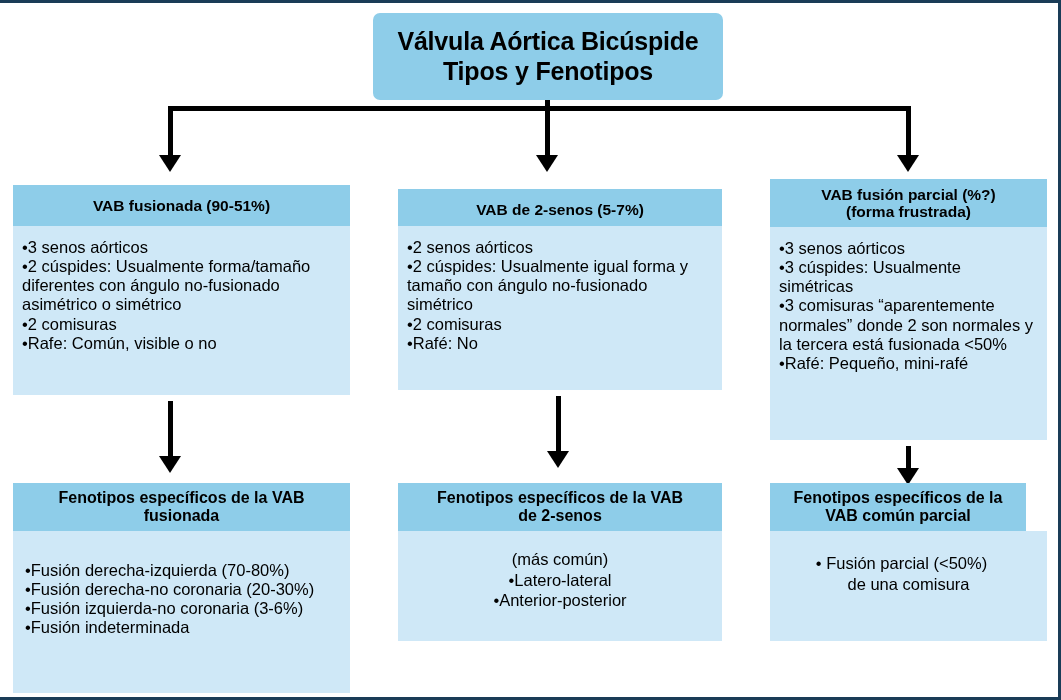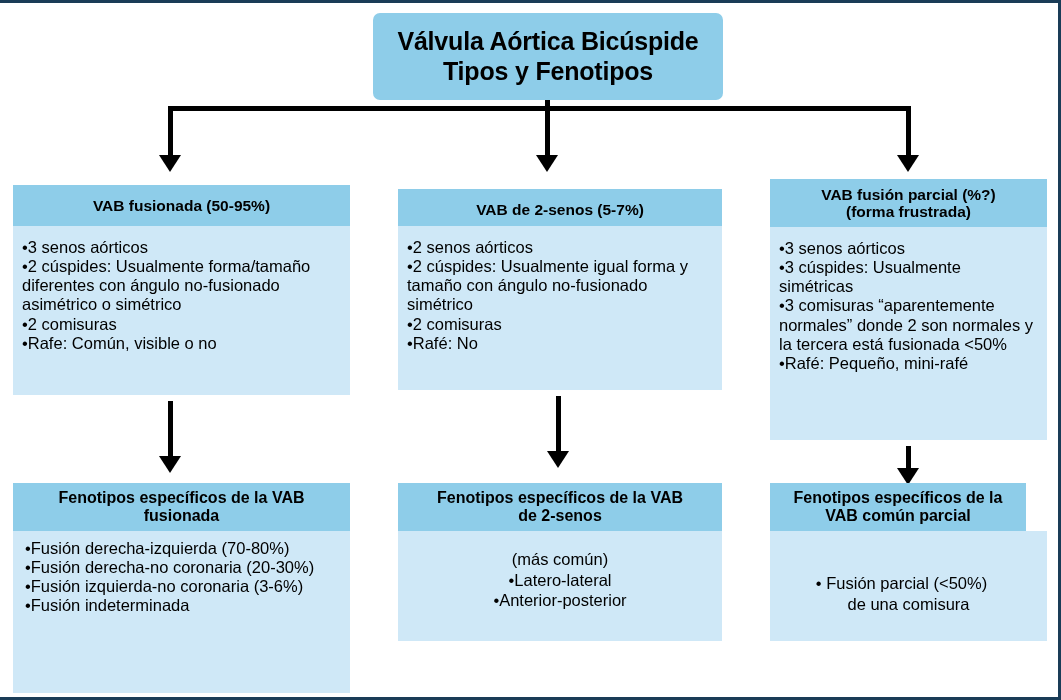--- a/index.html
+++ b/index.html
@@ -55,28 +55,28 @@
 
   
   #c1-hdr{left:13px;top:182px;width:337px;height:41px;}
   #c1-body{left:13px;top:223px;width:337px;height:169px;}
   #c2-hdr{left:398px;top:186px;width:324px;height:41px;}
   #c2-body{left:398px;top:223px;width:324px;height:164px;}
   #c3-hdr{left:770px;top:176px;width:277px;height:48px;}
   #c3-body{left:770px;top:224px;width:277px;height:213px;}
 
   #b1-hdr{left:13px;top:480px;width:337px;height:48px;}
-  #b1-body{left:13px;top:528px;width:337px;height:162px;padding:8px 8px 8px 12px;}
+  #b1-body{left:13px;top:528px;width:337px;height:162px;padding:30px 8px 8px 12px;}
   #b2-hdr{left:398px;top:480px;width:324px;height:48px;}
   #b2-body{left:398px;top:528px;width:324px;height:110px;padding:18px 8px 8px 8px;text-align:center;}
   #b3-hdr{left:770px;top:480px;width:256px;height:48px;}
   #b3-body{left:770px;top:528px;width:277px;height:110px;padding:22px 10px 8px 10px;text-align:center;}
 
   .b2line,.b3line{line-height:1.25;}
-  #b3-body .b3line:first-child{text-indent:-14px;margin-top:20px;}
+  #b3-body .b3line:first-child{text-indent:-14px;}
 
   
   .conn{position:absolute;background:#000;}
   .vline{width:5px;}
   .hline{height:5px;}
   .arrowhead{
     position:absolute;width:0;height:0;
     border-left:11px solid transparent;
     border-right:11px solid transparent;
     border-top:17px solid #000;
@@ -114,21 +114,21 @@
   <div class="conn vline" id="bus-l-v"></div>
   <div class="arrowhead" id="bus-l-a"></div>
 
   <div class="conn vline" id="bus-m-v"></div>
   <div class="arrowhead" id="bus-m-a"></div>
 
   <div class="conn vline" id="bus-r-v"></div>
   <div class="arrowhead" id="bus-r-a"></div>
 
   <div class="box hdr colhdr" id="c1-hdr">
-    <span>VAB fusionada (50-95%)</span>
+    <span>VAB fusionada (90-51%)</span>
   </div>
   <div class="box body colbody" id="c1-body">
     <p>•3 senos aórticos</p>
     <p>•2 cúspides: Usualmente forma/tamaño diferentes con ángulo no-fusionado asimétrico o simétrico</p>
     <p>•2 comisuras</p>
     <p>•Rafe: Común, visible o no</p>
   </div>
 
   <div class="box hdr colhdr" id="c2-hdr">
     <span>VAB de 2-senos (5-7%)</span>

